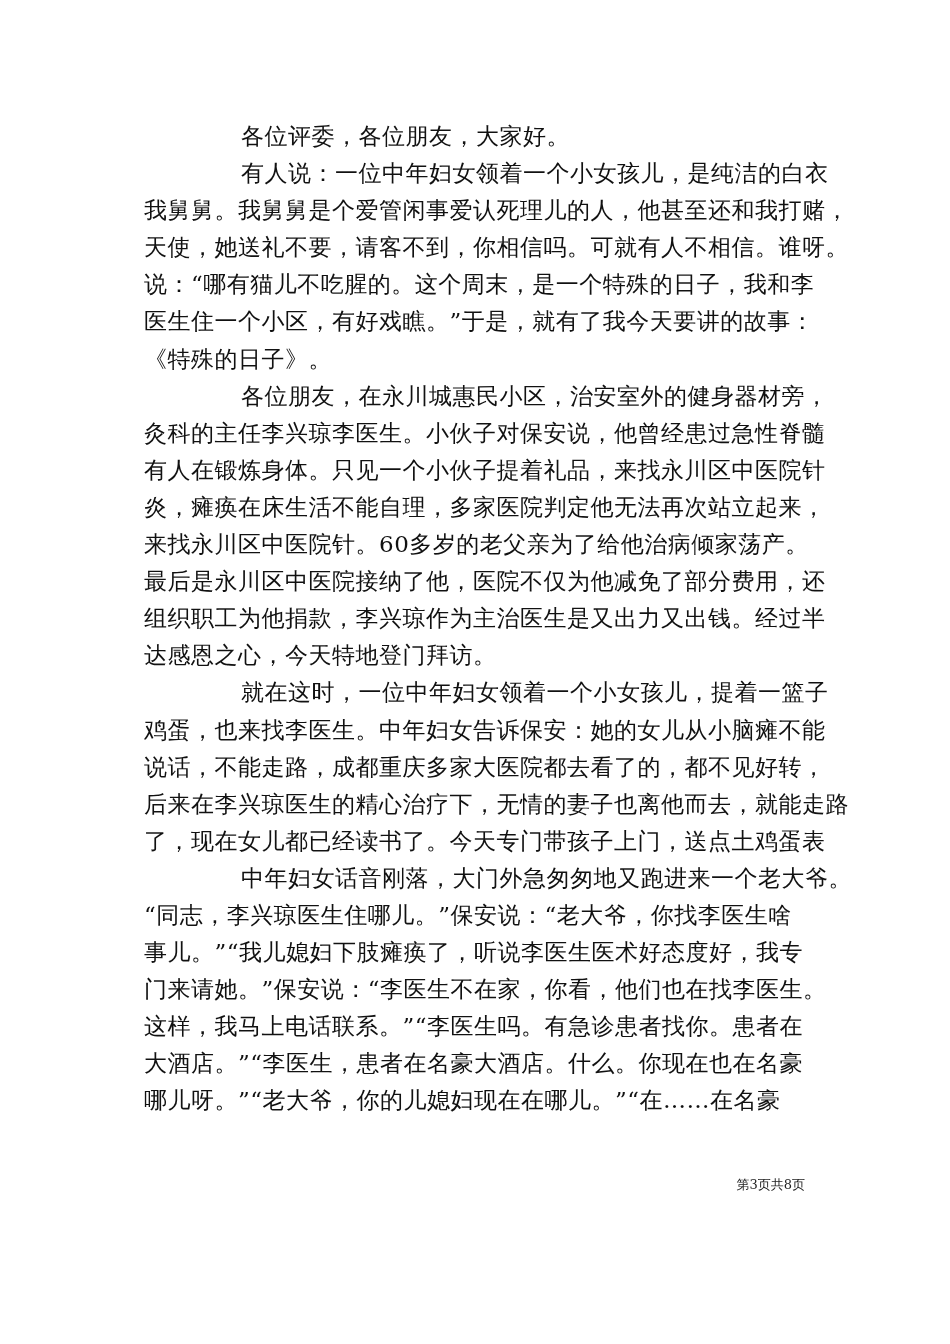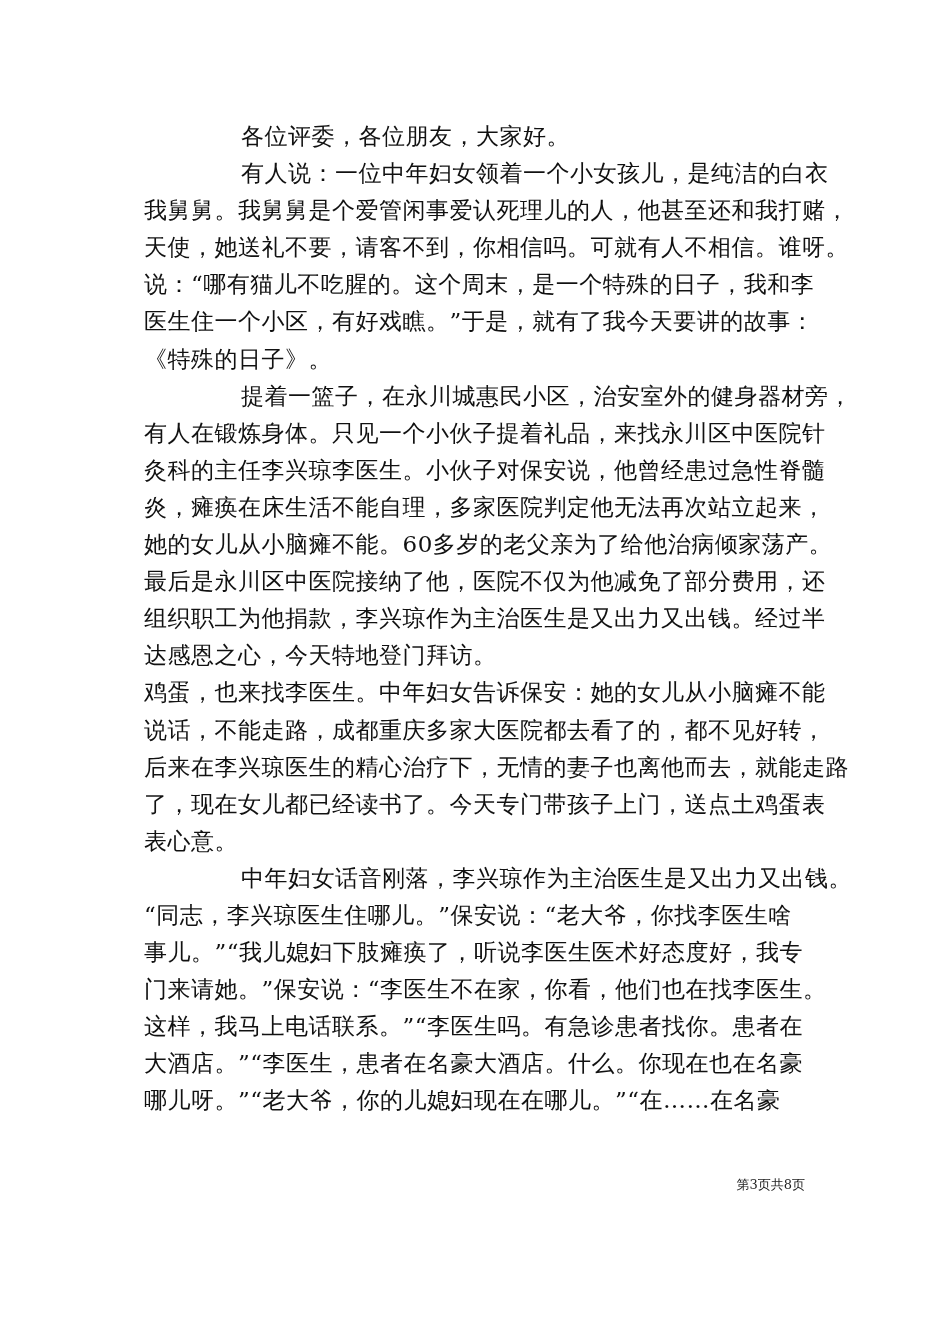--- a/index.html
+++ b/index.html
@@ -57,36 +57,36 @@
 
     <div class="line indent">各位评委，各位朋友，大家好。</div>
 
     <div class="line indent">有人说：一位中年妇女领着一个小女孩儿，是纯洁的白衣</div>
     <div class="line">我舅舅。我舅舅是个爱管闲事爱认死理儿的人，他甚至还和我打赌，</div>
     <div class="line">天使，她送礼不要，请客不到，你相信吗。可就有人不相信。谁呀。</div>
     <div class="line">说：“哪有猫儿不吃腥的。这个周末，是一个特殊的日子，我和李</div>
     <div class="line">医生住一个小区，有好戏瞧。”于是，就有了我今天要讲的故事：</div>
     <div class="line">《特殊的日子》。</div>
 
-    <div class="line indent">提着一篮子，在永川城惠民小区，治安室外的健身器材旁，</div>
+    <div class="line indent">各位朋友，在永川城惠民小区，治安室外的健身器材旁，</div>
+    <div class="line">灸科的主任李兴琼李医生。小伙子对保安说，他曾经患过急性脊髓</div>
     <div class="line">有人在锻炼身体。只见一个小伙子提着礼品，来找永川区中医院针</div>
-    <div class="line">灸科的主任李兴琼李医生。小伙子对保安说，他曾经患过急性脊髓</div>
     <div class="line">炎，瘫痪在床生活不能自理，多家医院判定他无法再次站立起来，</div>
-    <div class="line">她的女儿从小脑瘫不能。60多岁的老父亲为了给他治病倾家荡产。</div>
+    <div class="line">来找永川区中医院针。60多岁的老父亲为了给他治病倾家荡产。</div>
     <div class="line">最后是永川区中医院接纳了他，医院不仅为他减免了部分费用，还</div>
     <div class="line">组织职工为他捐款，李兴琼作为主治医生是又出力又出钱。经过半</div>
     <div class="line">达感恩之心，今天特地登门拜访。</div>
 
+    <div class="line indent">就在这时，一位中年妇女领着一个小女孩儿，提着一篮子</div>
     <div class="line">鸡蛋，也来找李医生。中年妇女告诉保安：她的女儿从小脑瘫不能</div>
     <div class="line">说话，不能走路，成都重庆多家大医院都去看了的，都不见好转，</div>
     <div class="line">后来在李兴琼医生的精心治疗下，无情的妻子也离他而去，就能走路</div>
     <div class="line">了，现在女儿都已经读书了。今天专门带孩子上门，送点土鸡蛋表</div>
-    <div class="line">表心意。</div>
 
-    <div class="line indent">中年妇女话音刚落，李兴琼作为主治医生是又出力又出钱。</div>
+    <div class="line indent">中年妇女话音刚落，大门外急匆匆地又跑进来一个老大爷。</div>
     <div class="line">“同志，李兴琼医生住哪儿。”保安说：“老大爷，你找李医生啥</div>
     <div class="line">事儿。”“我儿媳妇下肢瘫痪了，听说李医生医术好态度好，我专</div>
     <div class="line">门来请她。”保安说：“李医生不在家，你看，他们也在找李医生。</div>
     <div class="line">这样，我马上电话联系。”“李医生吗。有急诊患者找你。患者在</div>
     <div class="line">大酒店。”“李医生，患者在名豪大酒店。什么。你现在也在名豪</div>
     <div class="line">哪儿呀。”“老大爷，你的儿媳妇现在在哪儿。”“在……在名豪</div>
   </div>
 
   <div class="footer">第3页共8页</div>
 </div>

